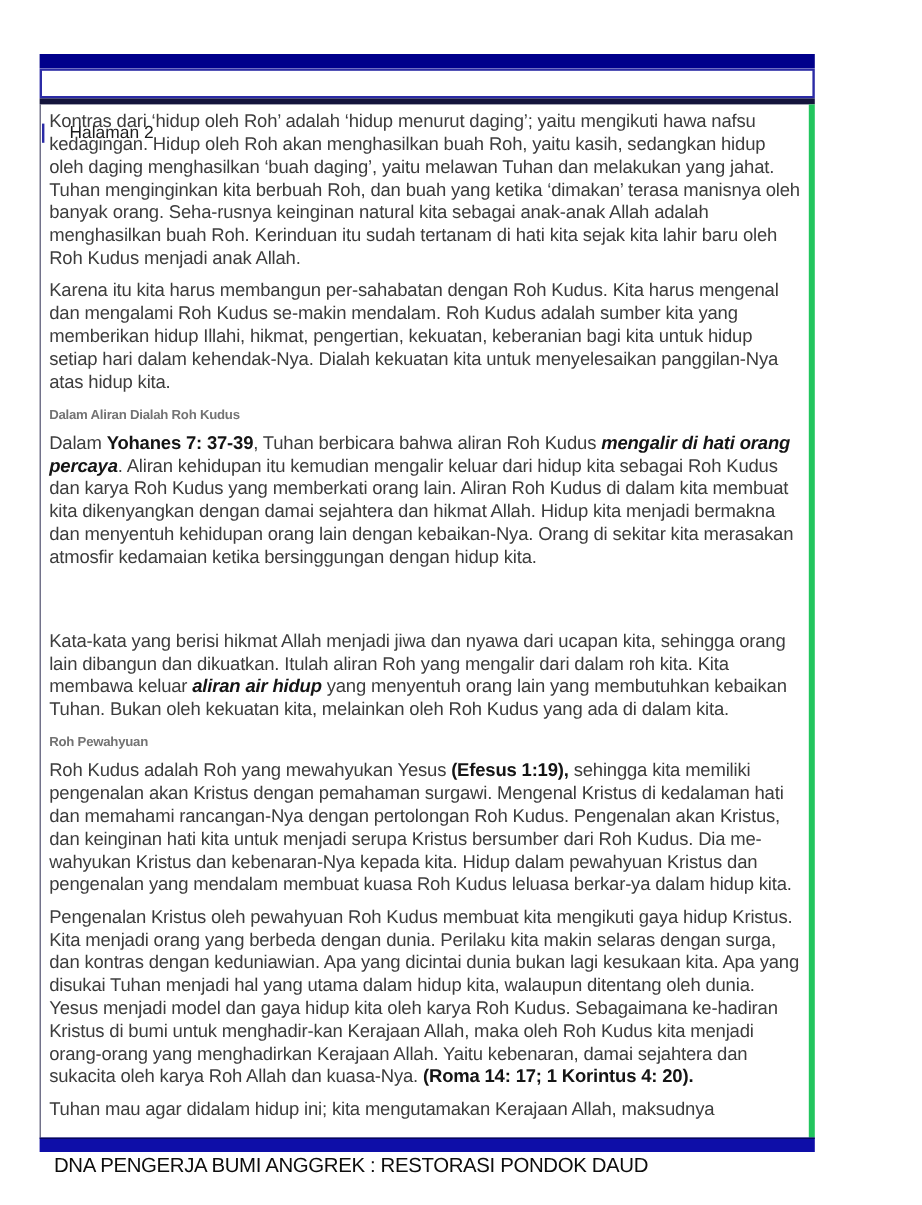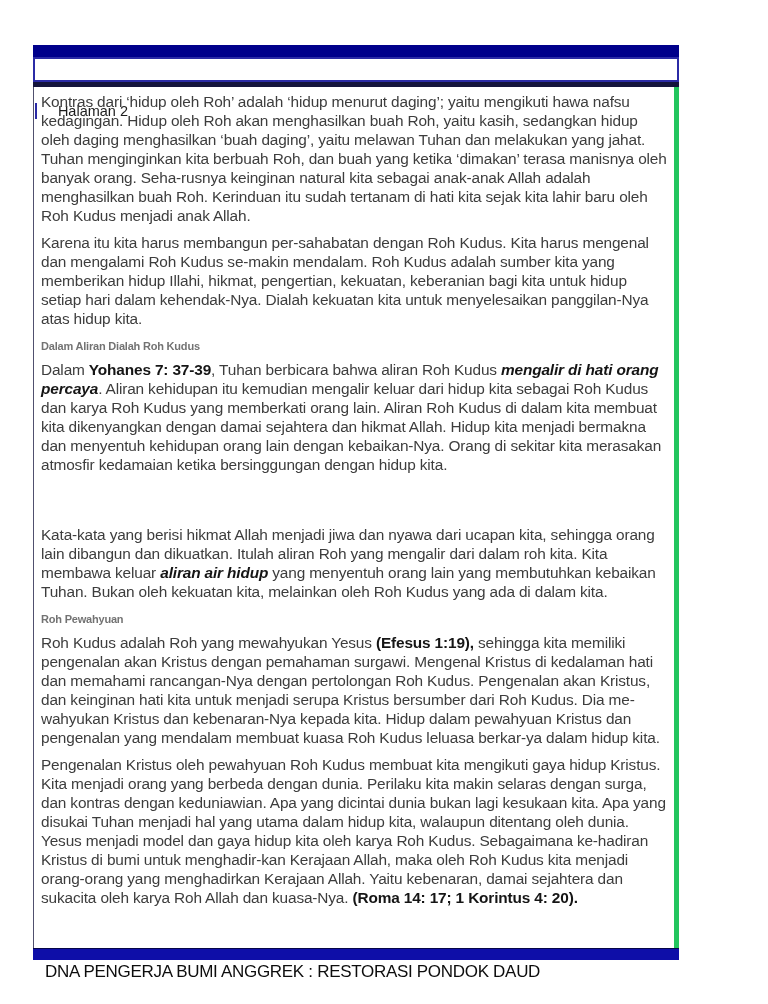--- a/index.html
+++ b/index.html
@@ -83,20 +83,21 @@
         <p><span>Kontras dari ‘hidup oleh Roh’ adalah ‘hidup menurut daging’;  yaitu mengikuti hawa nafsu kedagingan. Hidup oleh Roh akan menghasilkan buah Roh, yaitu kasih, sedangkan hidup oleh daging menghasilkan ‘buah daging’, yaitu melawan Tuhan dan melakukan yang jahat. Tuhan menginginkan kita berbuah Roh, dan buah yang ketika ‘dimakan’ terasa  manisnya oleh banyak orang. Seha-rusnya keinginan natural kita sebagai anak-anak Allah adalah menghasilkan buah Roh. Kerinduan itu sudah tertanam di hati kita sejak kita lahir baru oleh Roh Kudus menjadi anak Allah.</span></p>
         <p><span>Karena itu kita harus membangun per-sahabatan dengan Roh Kudus. Kita harus mengenal dan mengalami Roh Kudus se-makin mendalam. Roh Kudus adalah sumber kita yang memberikan hidup Illahi, hikmat, pengertian, kekuatan, keberanian bagi kita untuk hidup setiap hari dalam kehendak-Nya. Dialah kekuatan kita untuk menyelesaikan panggilan-Nya atas hidup kita.</span></p>
         <h3>Dalam Aliran Dialah Roh Kudus</h3>
         <p><span>Dalam </span><span class="b">Yohanes 7: 37-39</span><span>, Tuhan berbicara bahwa aliran Roh Kudus </span><span class="b i">mengalir di hati orang percaya</span><span>. Aliran kehidupan itu kemudian mengalir keluar dari hidup kita sebagai Roh Kudus dan karya Roh Kudus yang memberkati orang lain. Aliran Roh Kudus di dalam kita membuat kita dikenyangkan dengan damai sejahtera dan hikmat Allah. Hidup kita menjadi bermakna dan menyentuh kehidupan orang lain dengan kebaikan-Nya. Orang di sekitar kita merasakan atmosfir kedamaian ketika bersinggungan dengan hidup kita.</span></p>
       </div>
     <div class="col">
         <p><span>Kata-kata yang berisi hikmat Allah menjadi jiwa dan nyawa dari ucapan kita, sehingga orang lain dibangun dan dikuatkan. Itulah aliran Roh yang mengalir dari dalam roh kita. Kita membawa keluar </span><span class="b i">aliran air hidup</span><span> yang menyentuh orang lain yang membutuhkan kebaikan Tuhan. Bukan oleh kekuatan kita, melainkan oleh Roh Kudus yang ada di dalam kita.</span></p>
         <h3>Roh Pewahyuan</h3>
         <p><span>Roh Kudus adalah Roh yang mewahyukan Yesus </span><span class="b">(Efesus 1:19),</span><span> sehingga kita memiliki pengenalan akan Kristus dengan pemahaman surgawi. Mengenal Kristus di kedalaman hati dan memahami rancangan-Nya dengan pertolongan Roh Kudus. Pengenalan akan Kristus, dan keinginan hati kita untuk menjadi serupa Kristus bersumber dari Roh Kudus. Dia me-wahyukan Kristus dan kebenaran-Nya kepada kita. Hidup dalam pewahyuan Kristus dan pengenalan yang mendalam membuat kuasa Roh Kudus leluasa berkar-ya dalam hidup kita.</span></p>
         <p><span>Pengenalan Kristus oleh pewahyuan Roh Kudus membuat kita mengikuti gaya hidup Kristus. Kita menjadi orang yang berbeda dengan dunia. Perilaku kita makin selaras dengan surga, dan kontras dengan keduniawian. Apa yang dicintai dunia bukan lagi kesukaan kita. Apa yang disukai Tuhan menjadi hal yang utama dalam hidup kita, walaupun ditentang oleh dunia. Yesus menjadi model dan gaya hidup kita oleh karya Roh Kudus. Sebagaimana ke-hadiran Kristus di bumi untuk menghadir-kan Kerajaan Allah, maka oleh Roh Kudus kita menjadi orang-orang yang menghadirkan Kerajaan Allah. Yaitu kebenaran, damai sejahtera dan sukacita oleh karya Roh Allah dan kuasa-Nya. </span><span class="b">(Roma 14: 17; 1 Korintus 4: 20).</span></p>
+        <p><span>Tuhan mau agar didalam hidup ini;  kita mengutamakan Kerajaan Allah, maksudnya</span></p>
       </div>
   </div>
 
   <div class="footer-bar content"></div>
 
   <div class="footer-text">DNA PENGERJA BUMI ANGGREK : RESTORASI PONDOK DAUD</div>
 
 </div>
 
 </body></html>

